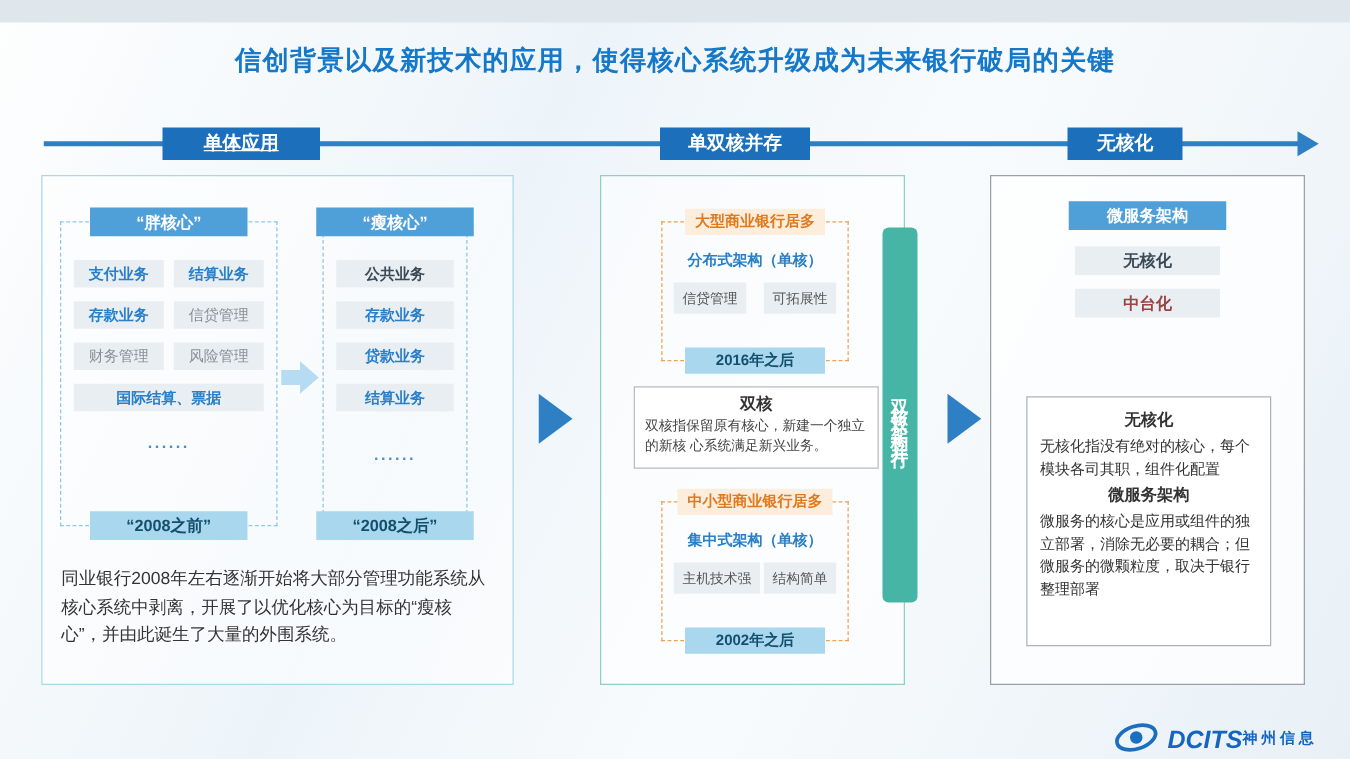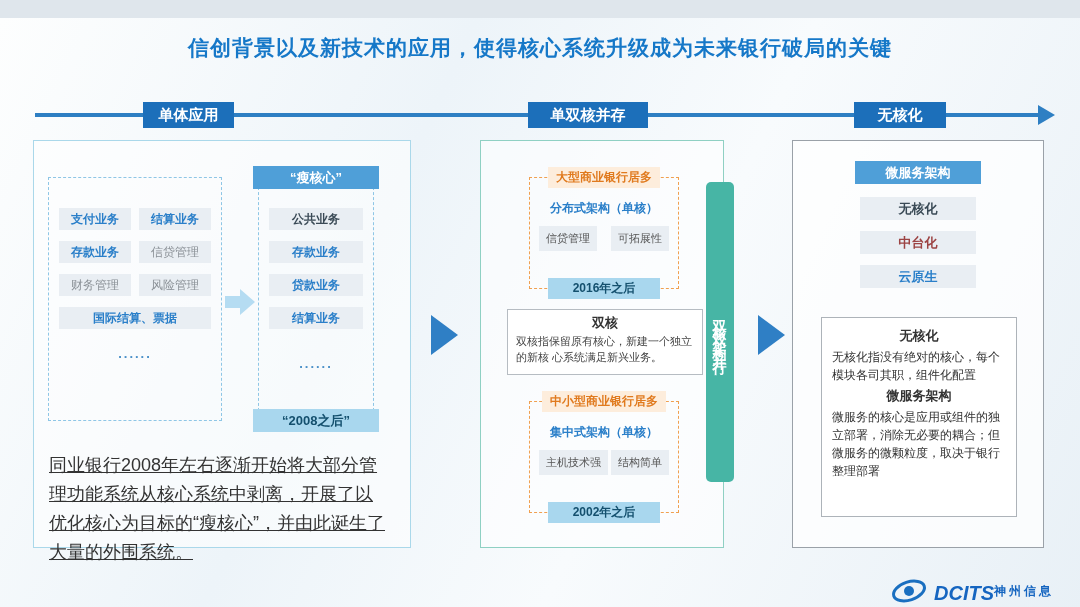--- a/index.html
+++ b/index.html
@@ -11,21 +11,21 @@
   
   .title { position:absolute; top:16px; left:0; width:100%; text-align:center;
            font-size:21px; font-weight:bold; color:#1678c8; letter-spacing:1px; }
 
   
   .tl-line { position:absolute; top:95px; left:35px; width:1006px; height:4px; background:#2e7fc3; }
   .tl-head { position:absolute; top:87px; left:1038px; width:0; height:0;
              border-left:17px solid #2e7fc3; border-top:10px solid transparent; border-bottom:10px solid transparent; }
   .stage { position:absolute; top:84px; height:26px; background:#1c6fba; color:#fff;
            font-weight:bold; font-size:15px; text-align:center; line-height:26px; }
-  #stage-0 { left:143px; width:91px; }
+  #stage-0 { left:130px; width:126px;text-decoration:underline; }
   #stage-1 { left:528px; width:120px; }
   #stage-2 { left:854px; width:92px; }
 
   
   .panel { position:absolute; top:122px; height:408px; background:rgba(255,255,255,0.55); }
   #panel1 { left:33px;  width:378px; border:1px solid #aad8ea; }
   #panel2 { left:480px; width:244px; border:1px solid #8fd0c3; }
   #panel3 { left:792px; width:252px; border:1px solid #9aa1a8; background:rgba(255,255,255,0.75); }
 
   
@@ -45,21 +45,21 @@
   .dots { position:absolute; top:168px; left:0; width:100%; text-align:center;
           color:#4a90c8; font-weight:bold; font-size:13px; letter-spacing:2px; }
   #thincore .dots { top:178px; }
 
   
   .mini-arrow { position:absolute; left:191px; top:148px; width:32px; height:26px; }
   .ma-rect { position:absolute; left:0; top:7px; width:15px; height:12px; background:#b5dcf2; }
   .ma-tri  { position:absolute; left:15px; top:0; width:0; height:0;
              border-left:15px solid #b5dcf2; border-top:13px solid transparent; border-bottom:13px solid transparent; }
 
-  .desc { position:absolute; left:15px; top:310px; width:340px; font-size:18px; color:#333; line-height:1.62;text-decoration:underline; }
+  .desc { position:absolute; left:15px; top:310px; width:340px; font-size:14px; color:#333; line-height:1.62; }
 
   
   .orangebox { position:absolute; left:48px; width:150px; height:112px; border:1px dashed #f0a050; }
   #obox-top    { top:36px; }
   #obox-bottom { top:260px; }
   .o-header { position:absolute; top:-11px; left:50%; transform:translateX(-50%); height:21px; padding:0 8px;
               background:#fdeddc; color:#e07a1e; font-size:12px; font-weight:bold; text-align:center;
               line-height:21px; white-space:nowrap; }
   .o-sub  { position:absolute; top:22px; left:0; width:100%; text-align:center; color:#2a7fc9; font-size:12px; font-weight:bold; }
   .o-tags { position:absolute; top:48px; left:9px; right:9px; display:flex; justify-content:space-between; }
@@ -108,30 +108,32 @@
   <div class="title">信创背景以及新技术的应用，使得核心系统升级成为未来银行破局的关键</div>
 
   <div class="tl-line"></div>
   <div class="tl-head"></div>
   <div class="stage" id="stage-0">单体应用</div>
   <div class="stage" id="stage-1">单双核并存</div>
   <div class="stage" id="stage-2">无核化</div>
 
   <div class="panel" id="panel1">
     <div class="corebox" id="fatcore">
+      <div class="core-header">“胖核心”</div>
       <div class="fat-grid">
         <div class="cell blue">支付业务</div>
         <div class="cell blue">结算业务</div>
         <div class="cell blue">存款业务</div>
         <div class="cell">信贷管理</div>
         <div class="cell">财务管理</div>
         <div class="cell">风险管理</div>
         <div class="cell blue wide">国际结算、票据</div>
       </div>
       <div class="dots">......</div>
+      <div class="core-footer">“2008之前”</div>
     </div>
 
     <div class="mini-arrow">
       <div class="ma-rect"></div>
       <div class="ma-tri"></div>
     </div>
 
     <div class="corebox" id="thincore">
       <div class="core-header">“瘦核心”</div>
       <div class="thin-list">
@@ -177,21 +179,20 @@
   </div>
 
   <div class="tealbar">双核双架构并行</div>
 
   <div class="big-arrow" id="arrow2"></div>
 
   <div class="panel" id="panel3">
     <div class="p3-header">微服务架构</div>
     <div class="p3-item" id="p3i0">无核化</div>
     <div class="p3-item" id="p3i1">中台化</div>
-    <div class="p3-item" id="p3i2">云原生</div>
 
     <div id="p3detail">
       <div class="d-title">无核化</div>
       <div class="d-text">无核化指没有绝对的核心，每个模块各司其职，组件化配置</div>
       <div class="d-title">微服务架构</div>
       <div class="d-text">微服务的核心是应用或组件的独立部署，消除无必要的耦合；但微服务的微颗粒度，取决于银行整理部署</div>
     </div>
   </div>
 
   <div class="logo">

